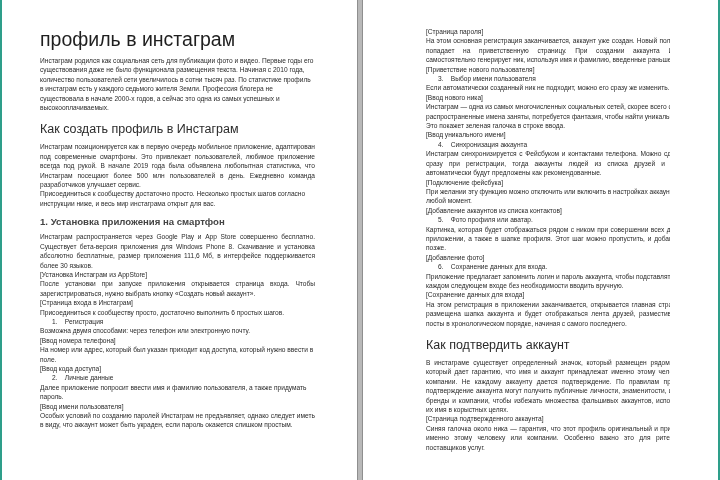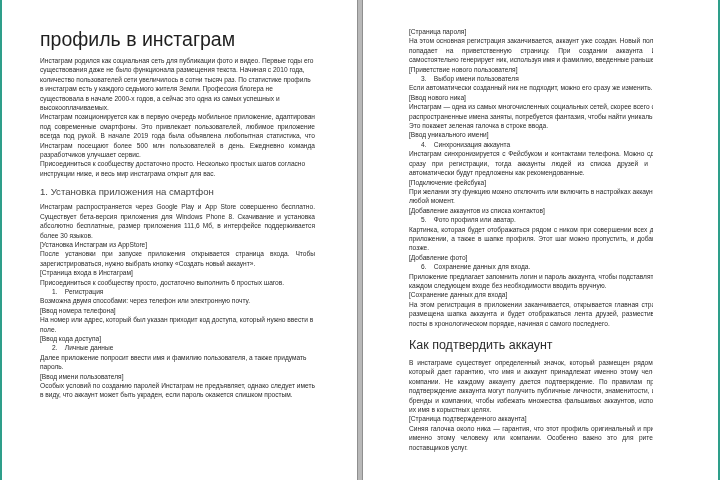--- a/index.html
+++ b/index.html
@@ -17,33 +17,33 @@
   .edge-right { right: 0; }
   .gutter {
     position: absolute; top: 0; bottom: 0; left: 357px; width: 6px;
     background: #b9b9b9; border-left: 1px solid #8f8f8f; border-right: 1px solid #8f8f8f;
     box-sizing: border-box;
   }
   .page {
     position: absolute; top: 0; bottom: 0; background: #fff; overflow: hidden;
   }
   .page-left { left: 2px; width: 355px; border-radius: 23px; }
-  .page-right { left: 365px; width: 288px; border-radius: 30px; }
+  .page-right { left: 382px; width: 288px; border-radius: 30px; }
   .content { position: absolute; }
   .page-left .content { left: 38px; top: 28px; width: 275px; }
   .page-right .content { left: 44px; top: 27px; width: 275px; }
 
   .doc-title {
     font-size: 19.5px; font-weight: normal; color: #1f1f1f; margin: 0 0 6px 0; line-height: 22px;
   }
   .h2 {
     font-size: 12.5px; color: #2b2b2b; margin: 10px 0 5px 0; line-height: 15px; font-weight: normal;
   }
   .h3 {
-    font-size: 9.6px; color: #444; margin: 8px 0 4px 0; line-height: 12px; font-weight: normal;
+    font-size: 9.6px; color: #444; margin: 8px 0 4px 0; line-height: 12px; font-weight: bold;
   }
   p, .line {
     font-size: 6.6px; line-height: 9.4px; margin: 0; text-align: justify; color: #2a2a2a;
   }
   p.left { text-align: left; }
   .bracket { font-size: 6.6px; line-height: 9.4px; color: #2a2a2a; }
   .step {
     font-size: 6.6px; line-height: 9.4px; color: #2a2a2a; padding-left: 12px;
   }
   .step .num { display: inline-block; width: 11px; }
@@ -53,20 +53,21 @@
 
 <div class="edge-left"></div>
 <div class="edge-right"></div>
 <div class="gutter"></div>
 
 <div class="page page-left">
   <div class="content">
     <h1 class="doc-title">профиль в инстаграм</h1>
     <p class="left">Инстаграм родился как социальная сеть для публикации фото и видео. Первые годы его существования даже не было функционала размещения текста. Начиная с 2010 года, количество пользователей сети увеличилось в сотни тысяч раз. По статистике профиль в инстаграм есть у каждого седьмого жителя Земли. Профессия блогера не существовала в начале 2000-х годов, а сейчас это одна из самых успешных и высокооплачиваемых.</p>
 
+    <h2 class="h2">Как создать профиль в Инстаграм</h2>
     <p>Инстаграм позиционируется как в первую очередь мобильное приложение, адаптирован под современные смартфоны. Это привлекает пользователей, любимое приложение всегда под рукой. В начале 2019 года была объявлена любопытная статистика, что Инстаграм посещают более 500 млн пользователей в день. Ежедневно команда разработчиков улучшает сервис.</p>
     <p class="left">Присоединиться к сообществу достаточно просто. Несколько простых шагов согласно инструкции ниже, и весь мир инстаграма открыт для вас.</p>
 
     <h3 class="h3">1. Установка приложения на смартфон</h3>
     <p>Инстаграм распространяется через Google Play и App Store совершенно бесплатно. Существует бета-версия приложения для Windows Phone 8. Скачивание и установка абсолютно бесплатные, размер приложения 111,6 Мб, в интерфейсе поддерживается более 30 языков.</p>
     <div class="bracket">[Установка Инстаграм из AppStore]</div>
 
     <p>После установки при запуске приложения открывается страница входа. Чтобы зарегистрироваться, нужно выбрать кнопку «Создать новый аккаунт».</p>
     <div class="bracket">[Страница входа в Инстаграм]</div>
     <p class="left">Присоединиться к сообществу просто, достаточно выполнить 6 простых шагов.</p>

